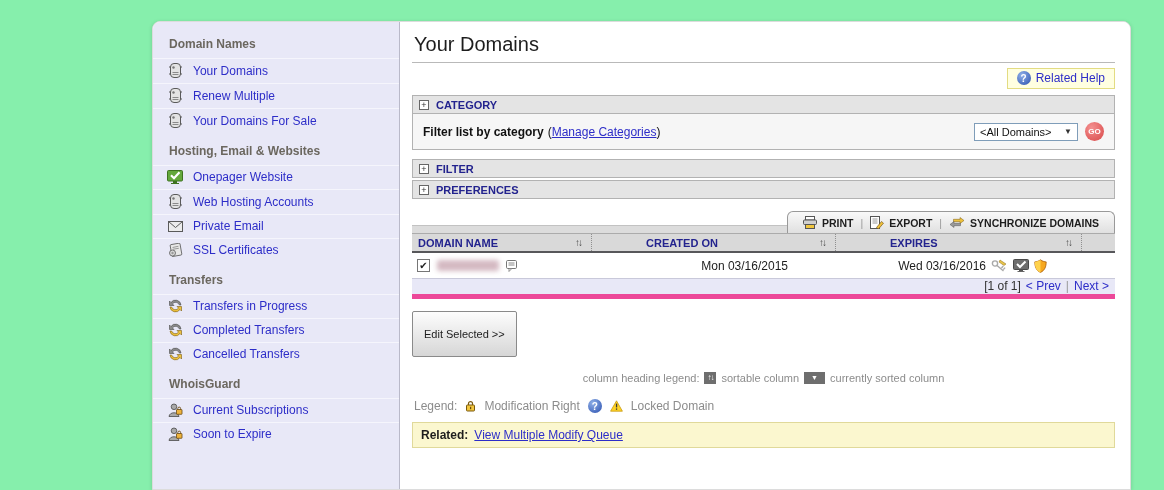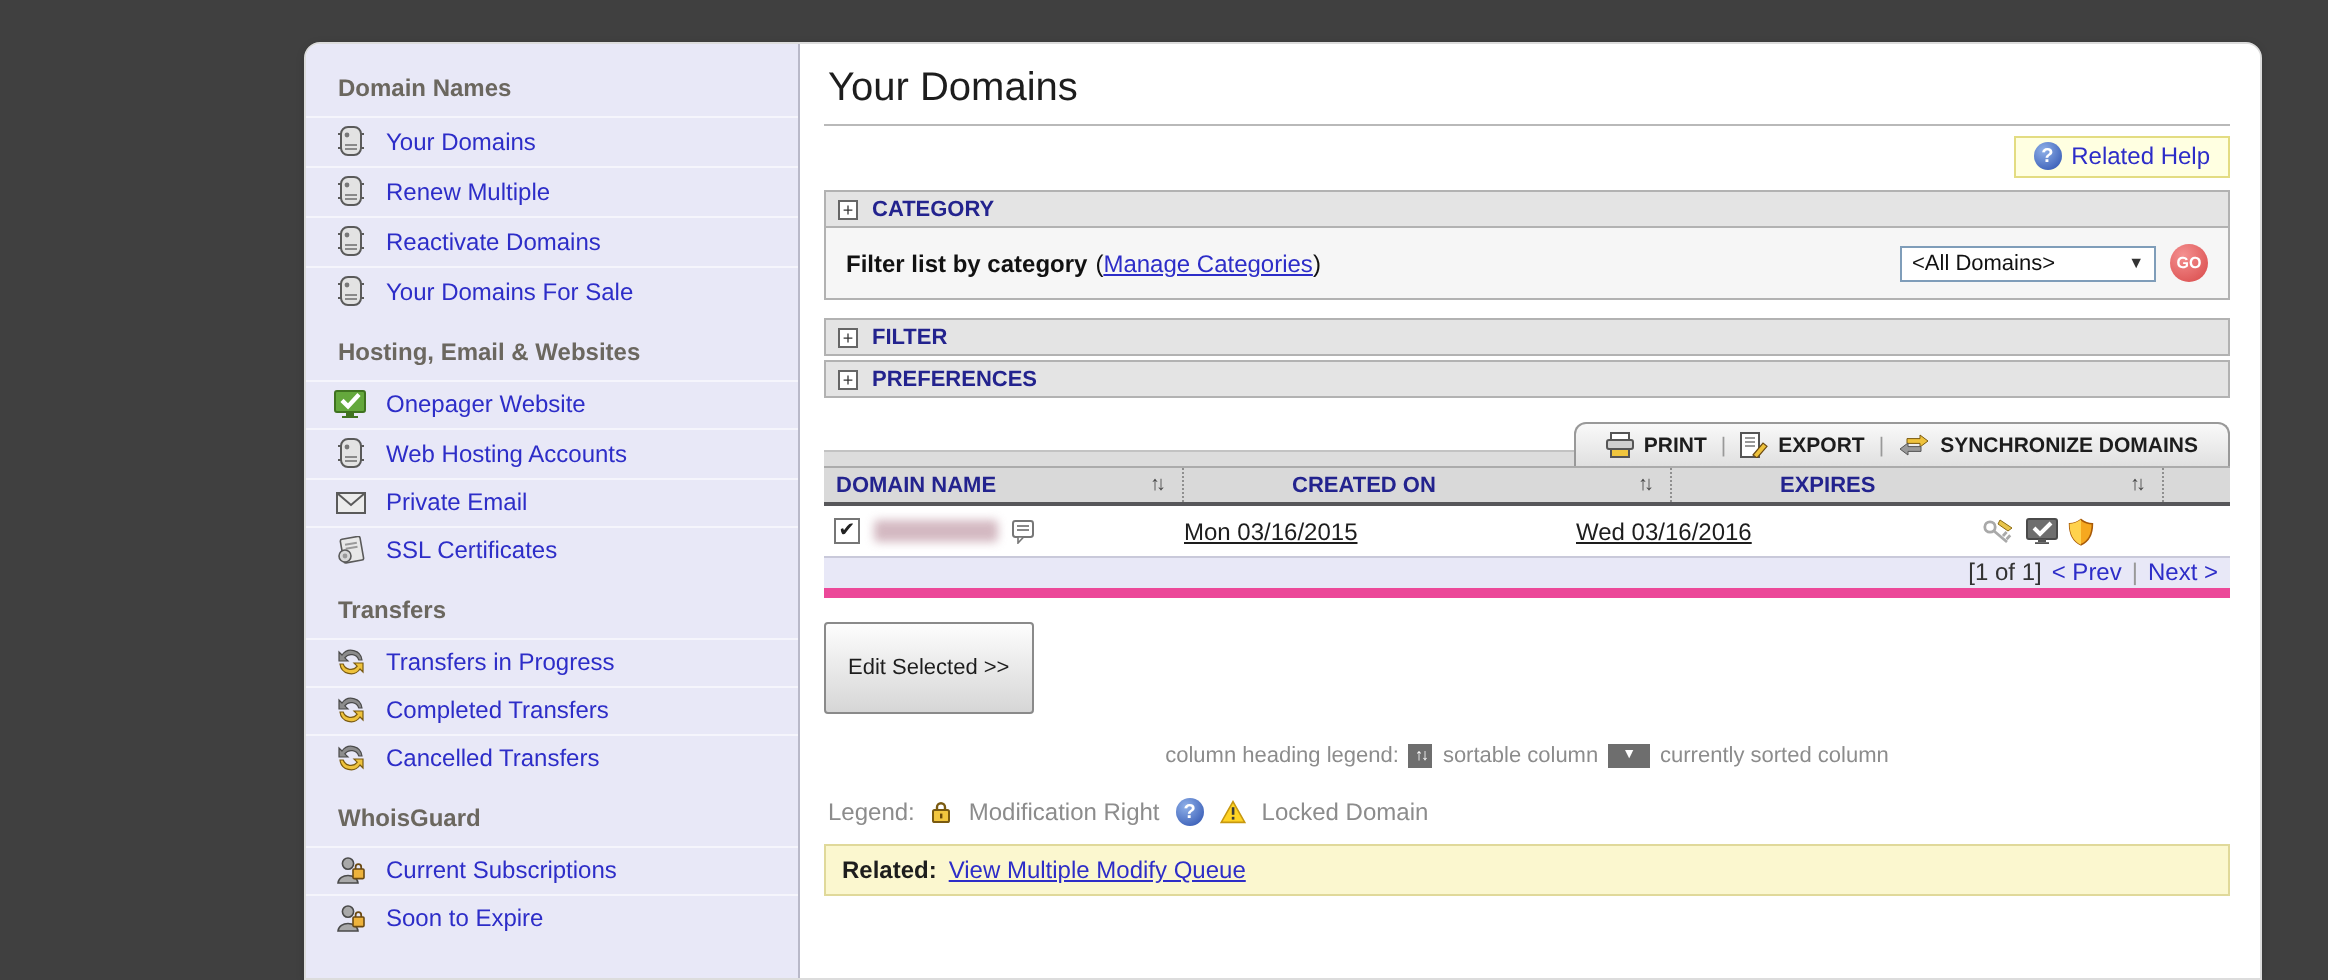--- a/index.html
+++ b/index.html
@@ -1,17 +1,17 @@
 <!DOCTYPE html>
 <html><head>
 <meta charset="utf-8">
 <style>
   * { margin:0; padding:0; box-sizing:border-box; }
   html,body { width:1164px; height:490px; }
-  .page { position:relative; width:1164px; height:490px; background:#404040;
+  .page { position:relative; width:1164px; height:490px; background:#86efac;
           font-family:"Liberation Sans", sans-serif; overflow:hidden; }
   .card { position:absolute; left:152px; top:21px; width:979px; height:469px;
           background:#fff; border-radius:8px 8px 0 0; border:1px solid #dcdcdc;
           box-shadow:0 1px 4px rgba(0,0,0,.14); display:flex; overflow:hidden; }
 
   
   .sidebar { width:247px; background:#e8e8f7; border-right:1px solid #b9b9c9; padding-top:4px; flex:none; }
   .side-title { font-size:12px; font-weight:bold; color:#6b675f; padding:11px 0 7px 16px; }
   .side-item { display:flex; align-items:center; gap:9px; padding:4px 0 5px 13px;
                border-top:1px solid #f5f5fc; font-size:12px; color:#2d2dc8; cursor:pointer; }
@@ -32,21 +32,21 @@
   .plus-box { width:10px; height:10px; border:1px solid #666; background:#fff;
               font-size:9px; line-height:8px; text-align:center; color:#333; flex:none; }
   .bar-label { font-size:11px; font-weight:bold; color:#23238e; }
 
   .filter-row { border:1px solid #b2b2b2; border-top:none; background:#f6f6f6;
                 display:flex; align-items:center; padding:8px 10px; font-size:12px; }
   .filter-label { font-weight:bold; color:#111; margin-right:4px; }
   .paren { color:#111; }
   .manage-link { color:#2d2dc8; text-decoration:underline; cursor:pointer; }
   .fake-select { margin-left:auto; border:1px solid #7f9db9; background:#fff; font-size:11px; color:#111;
-                 padding:2px 5px; display:flex; justify-content:space-between; align-items:center; width:128px; cursor:pointer; }
+                 padding:2px 5px; display:flex; justify-content:space-between; align-items:center; width:104px; cursor:pointer; }
   .sel-arrow { font-size:8px; color:#333; }
   .go-btn { width:19px; height:19px; border-radius:50%; margin-left:7px; flex:none; cursor:pointer;
             background:radial-gradient(circle at 35% 30%, #f49090, #d84848);
             color:#fff; font-size:8px; font-weight:bold; display:flex; align-items:center; justify-content:center; }
 
   .mt8 { margin-top:9px; } .mt2 { margin-top:2px; }
 
   .toolbar { position:relative; height:28px; margin-top:6px; }
   .toolbar-strip { position:absolute; left:0; right:0; bottom:0; height:8px;
                    background:#dcdcdc; border-top:1px solid #c2c2c2; }
@@ -61,21 +61,21 @@
   .gh-cell { display:flex; align-items:center; font-size:11px; font-weight:bold; color:#23238e;
              padding:0 6px; border-right:1px dotted #8f8f8f; }
   .sort { margin-left:auto; font-size:10px; font-weight:normal; color:#4a4a4a; letter-spacing:-2px;
           padding-right:4px; cursor:pointer; }
   .grid-row { display:grid; grid-template-columns:180px 196px 198px 1fr; align-items:center;
               height:25px; background:#fff; font-size:12px; color:#1d1d1d; }
   .cell-domain { display:flex; align-items:center; gap:7px; padding-left:5px; }
   .checkbox { width:13px; height:13px; border:1px solid #767676; background:#fff; font-size:10px;
               line-height:11px; text-align:center; color:#222; cursor:pointer; flex:none; }
   .blur-blob { width:62px; height:11px; background:#c9a7b2; border-radius:2px; filter:blur(2.5px); opacity:.8; }
-  .cell-date { text-align:left;text-decoration:underline; }
+  .cell-date { text-align:right; }
   .cell-status { display:flex; gap:5px; align-items:center; padding-left:5px; }
 
   .pagination { background:#e8e8f7; height:21px; display:flex; justify-content:flex-end;
                 gap:5px; font-size:12px; color:#333; padding-right:6px;
                 border-top:1px solid #c9c9da; border-bottom:5px solid #ec4899; }
   .pag-link { color:#2d2dc8; cursor:pointer; }
 
   .edit-btn { margin-top:12px; background:linear-gradient(#fdfdfd,#d6d6d6); border:1px solid #8a8a8a;
               border-radius:2px; font-size:11px; color:#1d1d1d; padding:16px 11px; cursor:pointer;
               font-family:"Liberation Sans", sans-serif;text-align:right; }
@@ -124,35 +124,20 @@
               <line x1="0" y1="4" x2="1.5" y2="4" stroke="#5a5a5a"></line>
               <line x1="11.5" y1="4" x2="13" y2="4" stroke="#5a5a5a"></line>
               <line x1="0" y1="11" x2="1.5" y2="11" stroke="#5a5a5a"></line>
               <line x1="11.5" y1="11" x2="13" y2="11" stroke="#5a5a5a"></line>
               <line x1="3.5" y1="9.5" x2="9.5" y2="9.5" stroke="#8a8a8a"></line>
               <line x1="3.5" y1="11.5" x2="9.5" y2="11.5" stroke="#8a8a8a"></line>
               <circle cx="4.5" cy="4.5" r="1.2" fill="#777"></circle>
             </svg>
           </span>
         <span>Renew Multiple</span>
-      </div>
-      <div class="side-item">
-        <span class="icon16">
-            <svg width="13" height="15" viewBox="0 0 13 15">
-              <rect x="1.5" y="0.5" width="10" height="14" rx="3.5" fill="#e3e3e3" stroke="#5a5a5a"></rect>
-              <line x1="0" y1="4" x2="1.5" y2="4" stroke="#5a5a5a"></line>
-              <line x1="11.5" y1="4" x2="13" y2="4" stroke="#5a5a5a"></line>
-              <line x1="0" y1="11" x2="1.5" y2="11" stroke="#5a5a5a"></line>
-              <line x1="11.5" y1="11" x2="13" y2="11" stroke="#5a5a5a"></line>
-              <line x1="3.5" y1="9.5" x2="9.5" y2="9.5" stroke="#8a8a8a"></line>
-              <line x1="3.5" y1="11.5" x2="9.5" y2="11.5" stroke="#8a8a8a"></line>
-              <circle cx="4.5" cy="4.5" r="1.2" fill="#777"></circle>
-            </svg>
-          </span>
-        <span>Reactivate Domains</span>
       </div>
       <div class="side-item">
         <span class="icon16">
             <svg width="13" height="15" viewBox="0 0 13 15">
               <rect x="1.5" y="0.5" width="10" height="14" rx="3.5" fill="#e3e3e3" stroke="#5a5a5a"></rect>
               <line x1="0" y1="4" x2="1.5" y2="4" stroke="#5a5a5a"></line>
               <line x1="11.5" y1="4" x2="13" y2="4" stroke="#5a5a5a"></line>
               <line x1="0" y1="11" x2="1.5" y2="11" stroke="#5a5a5a"></line>
               <line x1="11.5" y1="11" x2="13" y2="11" stroke="#5a5a5a"></line>
               <line x1="3.5" y1="9.5" x2="9.5" y2="9.5" stroke="#8a8a8a"></line>

